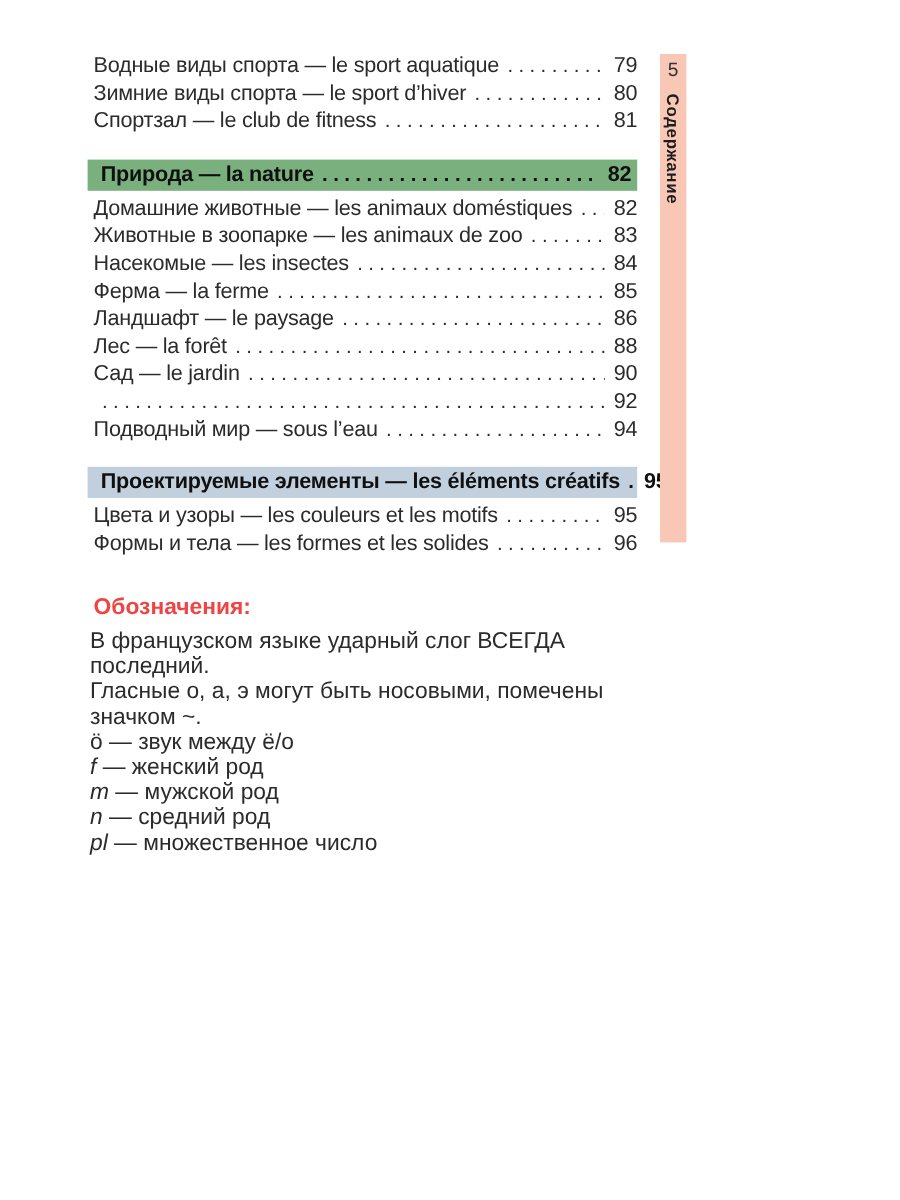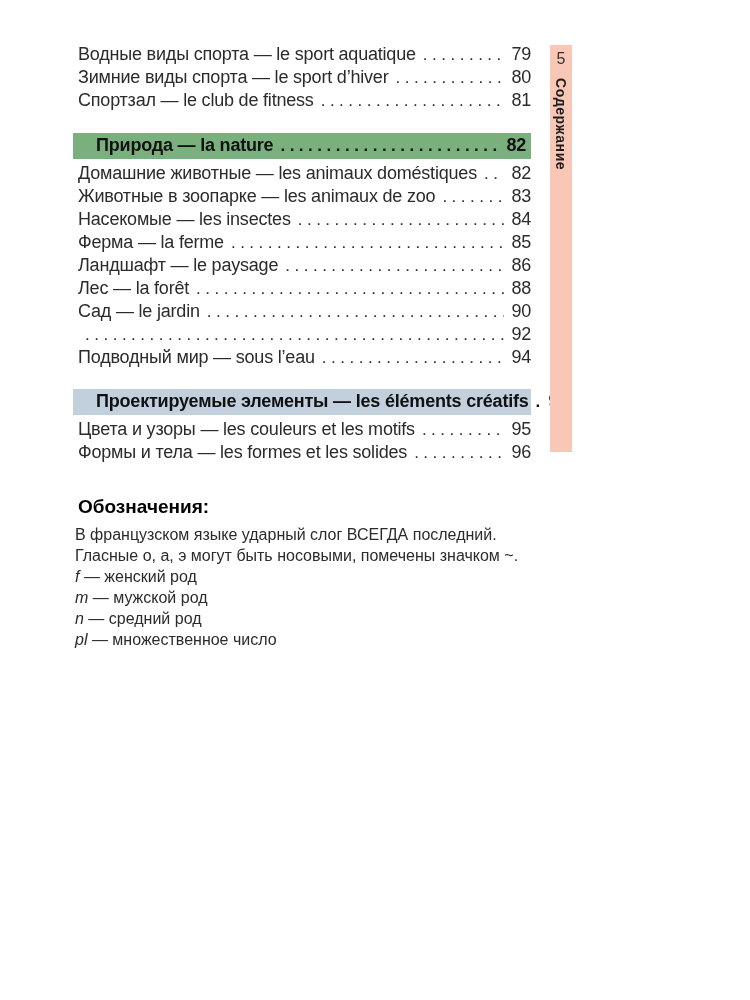--- a/index.html
+++ b/index.html
@@ -34,33 +34,33 @@
     min-width: 6px;
     overflow: hidden;
     margin: 0 7px 0 7px;
     letter-spacing: 4.5px;
     font-size: 17px;
   }
   .pg { flex: 0 0 auto; }
   .toc-header {
     font-weight: 700;
     color: #101010;
-    padding: 1px 5px 2px 23px;
+    padding: 1px 5px 2px 11px;
     margin: 21px 0 3px 0;
   }
   .sec2 .toc-header { margin-top: 20px; }
   .legend { margin-top: 31px; padding-left: 2px; }
   .legend-heading {
     font-size: 19px;
     font-weight: 700;
     line-height: 23px;
-    color: #000000;
+    color: #ef4444;
     padding-left: 3px;
   }
-  .legend-lines { margin-top: 6px; font-size: 16px; line-height: 21px; }
+  .legend-lines { margin-top: 6px; font-size: 19px; line-height: 21px; }
   .legend-line .em { font-style: italic; }
   .side-tab {
     position: absolute;
     left: 522px;
     top: 45px;
     width: 22px;
     height: 407px;
     display: flex;
     flex-direction: column;
     align-items: center;
@@ -168,20 +168,21 @@
         <span class="dots">..........................................................................................</span>
         <span class="pg">96</span>
       </div>
     </div>
 
     <div class="legend">
       <div class="legend-heading">Обозначения:</div>
       <div class="legend-lines">
         <div class="legend-line"><span class="em"></span><span>В французском языке ударный слог ВСЕГДА последний.</span></div>
         <div class="legend-line"><span class="em"></span><span>Гласные о, а, э могут быть носовыми, помечены значком ~.</span></div>
+        <div class="legend-line"><span class="em"></span><span>ö — звук между ё/о</span></div>
         <div class="legend-line"><span class="em">f</span><span> — женский род</span></div>
         <div class="legend-line"><span class="em">m</span><span> — мужской род</span></div>
         <div class="legend-line"><span class="em">n</span><span> — средний род</span></div>
         <div class="legend-line"><span class="em">pl</span><span> — множественное число</span></div>
       </div>
     </div>
 
   </div>
 
   <div class="side-tab" style="background-color: rgb(249, 199, 182);">

